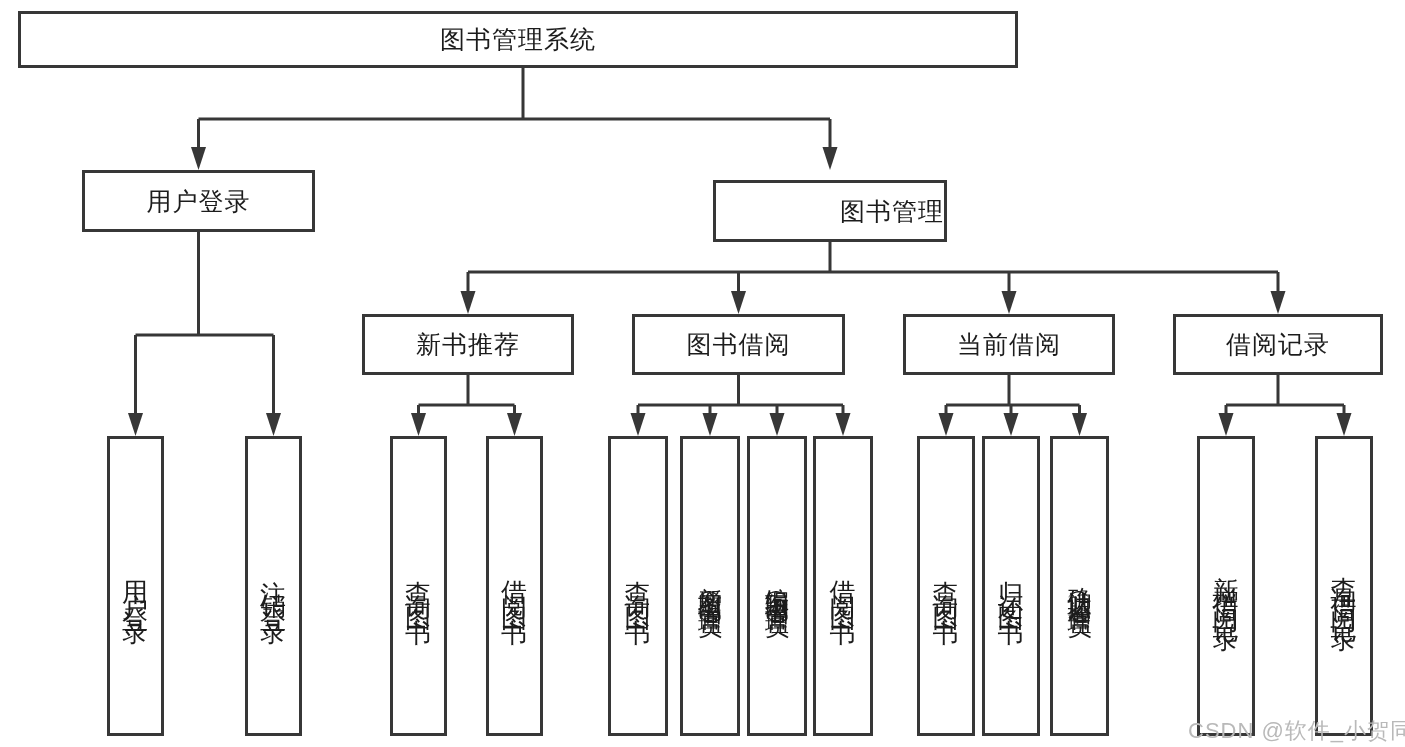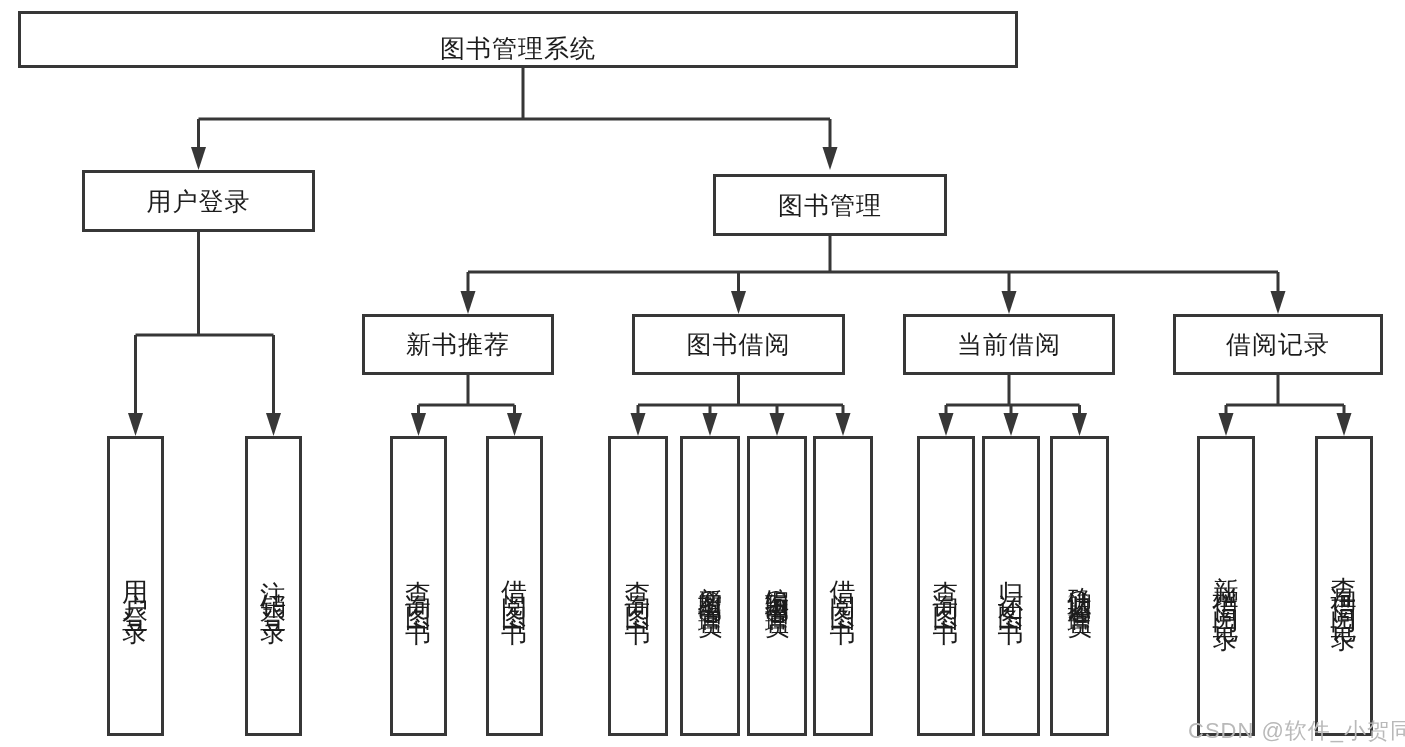--- a/index.html
+++ b/index.html
@@ -25,24 +25,24 @@
   .leaf .vlabel{
     writing-mode:vertical-rl;
     text-orientation:mixed;
     white-space:nowrap;
     line-height:1;
   }
   .v4{font-size:26px;letter-spacing:13px;}
   .v6{font-size:26px;letter-spacing:10px;}
   .v9{font-size:24px;letter-spacing:4px;}
   
-  [data-name="node-library-management-system"]{left:18px;top:11px;width:1000px;height:57px;align-items:flex-end;}
+  [data-name="node-library-management-system"]{left:18px;top:11px;width:1000px;height:57px;}
   [data-name="node-user-login"]{left:82px;top:170px;width:233px;height:62px;}
-  [data-name="node-book-management"]{left:713px;top:174px;width:234px;height:62px;}
-  [data-name="node-new-book-recommendation"]{left:362px;top:314px;width:192px;height:61px;}
+  [data-name="node-book-management"]{left:713px;top:180px;width:234px;height:62px;justify-content:flex-end;}
+  [data-name="node-new-book-recommendation"]{left:362px;top:314px;width:212px;height:61px;}
   [data-name="node-book-borrowing"]{left:632px;top:314px;width:213px;height:61px;}
   [data-name="node-current-borrowing"]{left:903px;top:314px;width:212px;height:61px;}
   [data-name="node-borrowing-records"]{left:1173px;top:314px;width:210px;height:61px;}
   .leaf{top:436px;height:300px;}
   [data-name="leaf-user-login"]{left:107px;width:57px;}
   [data-name="leaf-logout-login"]{left:245px;width:57px;}
   [data-name="leaf-query-books-recommend"]{left:390px;width:57px;}
   [data-name="leaf-borrow-books-recommend"]{left:486px;width:57px;}
   [data-name="leaf-query-books-borrowing"]{left:608px;width:60px;}
   [data-name="leaf-add-books-admin"]{left:680px;width:60px;}

